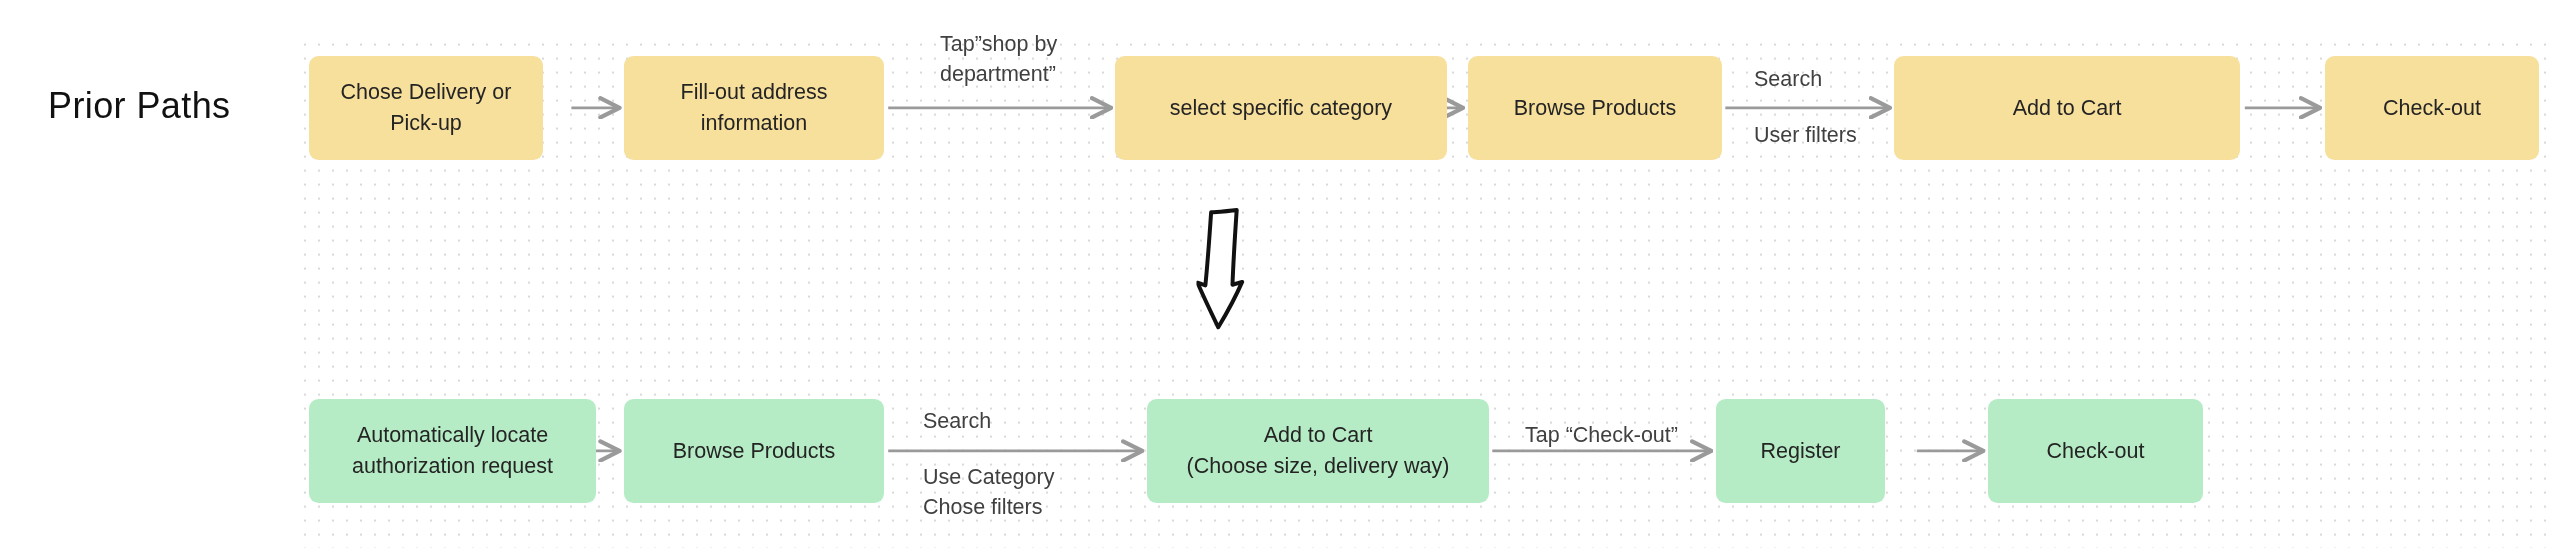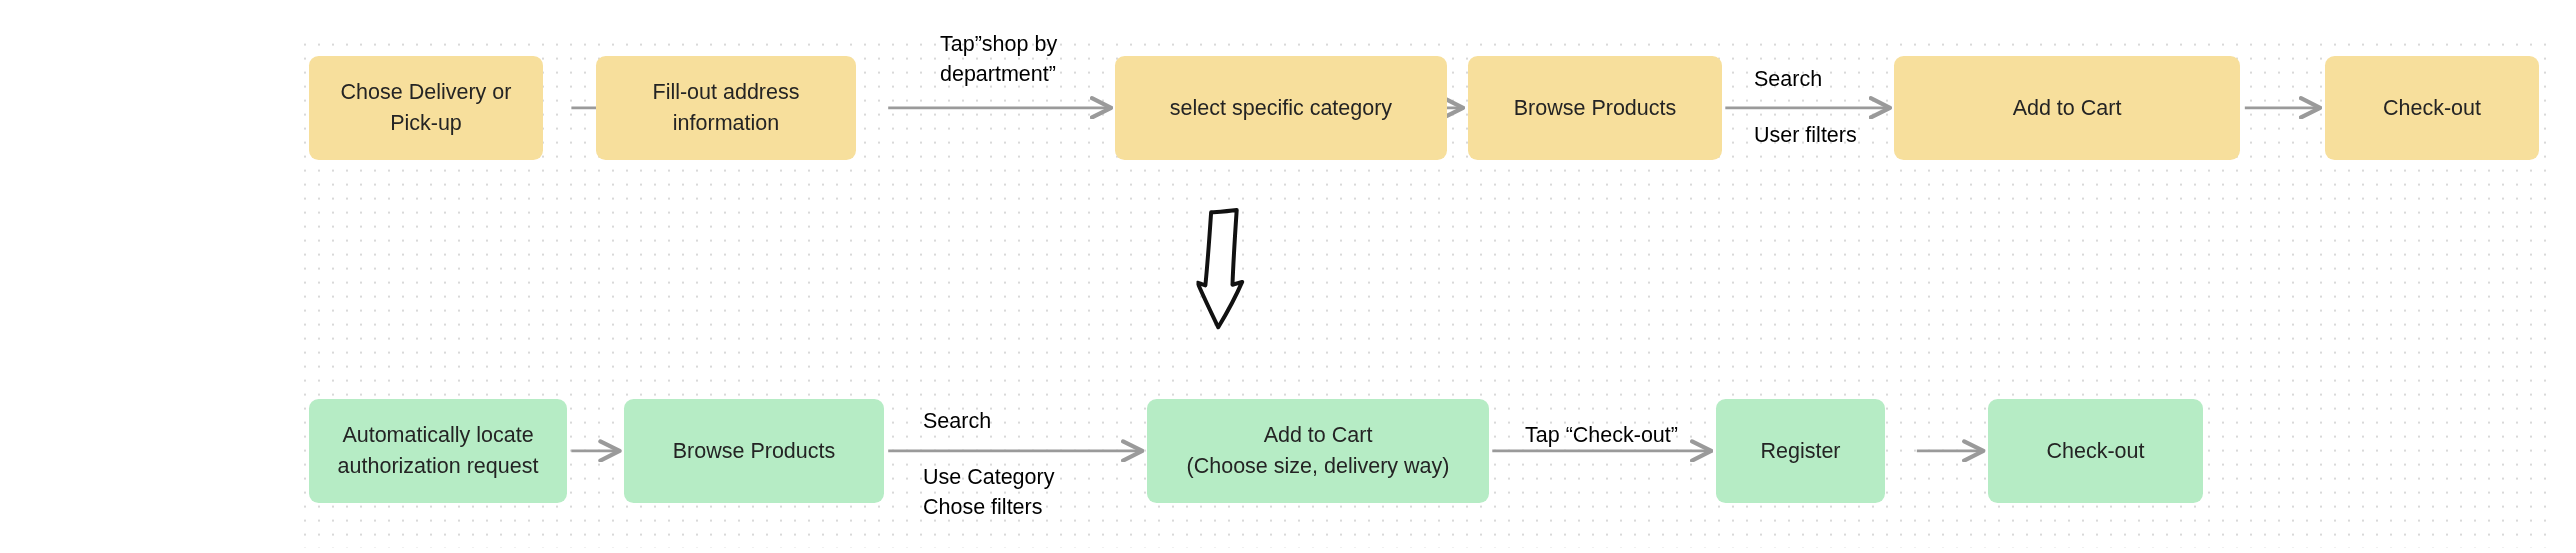--- a/index.html
+++ b/index.html
@@ -21,21 +21,21 @@
     position:absolute;height:104px;border-radius:9.6px;
     display:flex;align-items:center;justify-content:center;
     text-align:center;font-size:21.5px;line-height:31px;color:#242424;
   }
   .node span{white-space:pre-line;}
   .yellow{background:#f7df9c;}
   .green{background:#b6ecc5;}
   .row1{top:56px;}
   .row2{top:399px;}
   .edge-label{
-    position:absolute;font-size:21.5px;line-height:29.5px;color:#000000;white-space:pre-line;
+    position:absolute;font-size:21.5px;line-height:29.5px;color:#404040;white-space:pre-line;
   }
   svg.edges,svg.bigarrow{position:absolute;pointer-events:none;}
   svg.edges{left:0;top:0;}
   svg.bigarrow{left:1197px;top:204px;transform:rotate(2deg);}
 </style>
 </head>
 <body>
 
 <div class="canvas">
 
@@ -57,43 +57,44 @@
       <line x1="1113" y1="565" x2="1429" y2="565" marker-end="url(#ah)"></line>
       <line x1="1870" y1="565" x2="2142" y2="565" marker-end="url(#ah)"></line>
       <line x1="2402" y1="565" x2="2483" y2="565" marker-end="url(#ah)"></line>
     </g>
   </svg>
 
   <svg class="bigarrow" width="53" height="129" viewBox="0 0 66 162">
     <path d="M15,11 C14,42 13,72 11,103 L1,100 C11,121 20,138 29,155 C39,137 48,120 57,97 L45,101 C45,69 46,38 47,7 C36,9 25,10 15,11 Z" fill="#ffffff" stroke="#111111" stroke-width="5" stroke-linejoin="round"></path>
   </svg>
 
+  <div class="title prior">Prior Paths</div>
 
   <div class="node yellow row1" style="left:309px;width:234px">
     <span>Chose Delivery or
 Pick-up</span>
   </div>
-  <div class="node yellow row1" style="left:596px;width:260px">
+  <div class="node yellow row1" style="left:624px;width:260px">
     <span>Fill-out address
 information</span>
   </div>
   <div class="node yellow row1" style="left:1115px;width:332px">
     <span>select specific category</span>
   </div>
   <div class="node yellow row1" style="left:1468px;width:254px">
     <span>Browse Products</span>
   </div>
   <div class="node yellow row1" style="left:1894px;width:346px">
     <span>Add to Cart</span>
   </div>
   <div class="node yellow row1" style="left:2325px;width:214px">
     <span>Check-out</span>
   </div>
 
-  <div class="node green row2" style="left:309px;width:258px">
+  <div class="node green row2" style="left:309px;width:287px">
     <span>Automatically locate
 authorization request</span>
   </div>
   <div class="node green row2" style="left:624px;width:260px">
     <span>Browse Products</span>
   </div>
   <div class="node green row2" style="left:1147px;width:342px">
     <span>Add to Cart
 (Choose size, delivery way)</span>
   </div>

